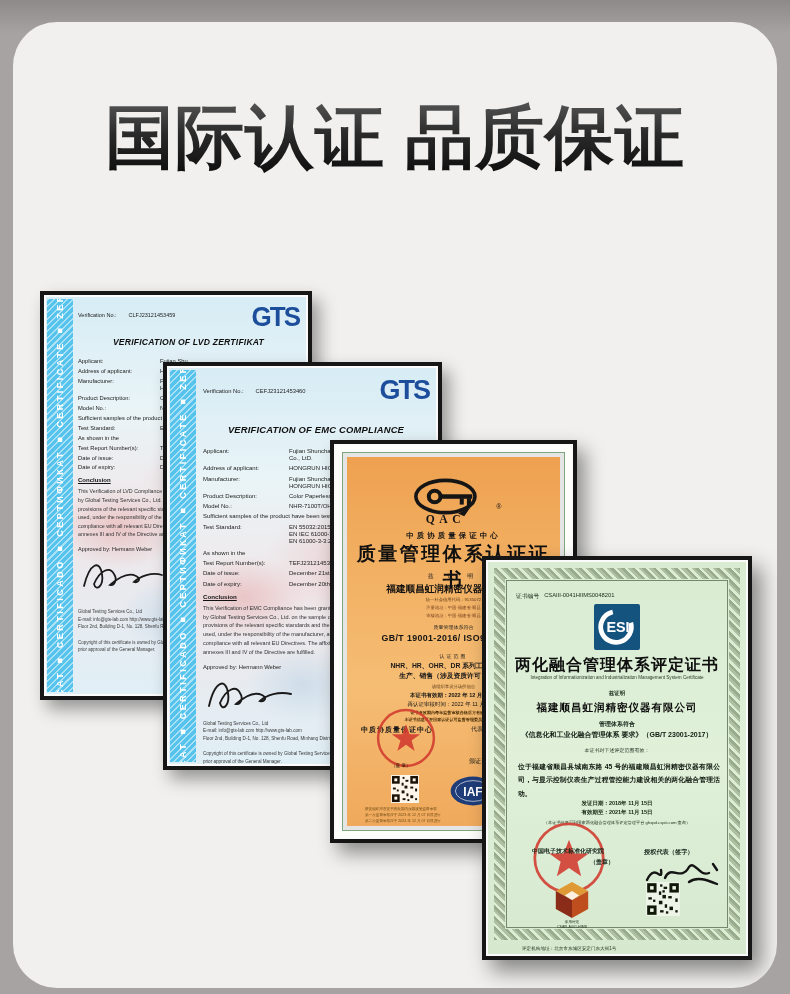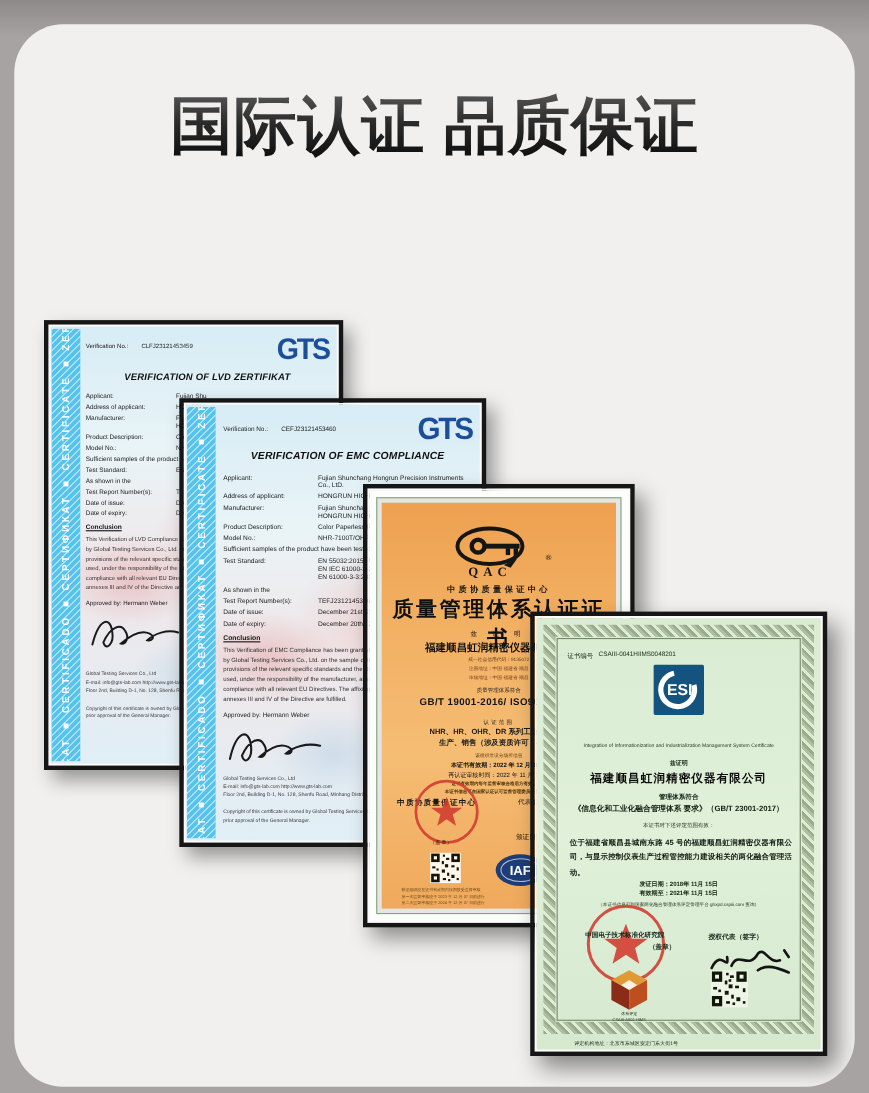--- a/index.html
+++ b/index.html
@@ -6,22 +6,22 @@
   body{
     width:790px;height:994px;position:relative;overflow:hidden;
     font-family:"Liberation Sans","DejaVu Sans",sans-serif;
     background:linear-gradient(180deg,#8e8a8a 0px,#a7a3a3 34px,#a7a3a3 100%);
   }
   .card{
     position:absolute;left:13px;top:22px;width:764px;height:966px;
     background:#f1f0ef;border-radius:44px;overflow:hidden;
   }
   .page-title{
-    position:absolute;left:0;right:0;top:62px;text-align:center;
-    font-size:57px;font-weight:900;letter-spacing:1px;line-height:1.1;
+    position:absolute;left:0;right:0;top:78px;text-align:center;
+    font-size:69px;font-weight:900;letter-spacing:1px;line-height:1.1;
     background:linear-gradient(180deg,#565656 0%,#2a2a2a 45%,#0c0c0c 100%);
     -webkit-background-clip:text;background-clip:text;color:transparent;
   }
   .sub1{position:absolute;left:0;right:0;top:186px;text-align:center;font-size:27px;font-weight:600;color:#141414;}
   .sub2{position:absolute;left:0;right:0;top:236px;text-align:center;font-size:27px;font-weight:600;color:#141414;}
 
   .cert{position:absolute;box-sizing:border-box;border:4px solid #161616;
         box-shadow:7px 9px 16px rgba(0,0,0,.38), inset 0 0 0 2px #fbfbfb;}
   
   .gts-paper{
@@ -188,21 +188,21 @@
     <div class="gts-paper">
       <div class="band" style="left:1px;">
         <span>CERTIFICAT ■ CERTIFICADO ■ СЕРТИФИКАТ ■ CERTIFICATE ■ ZERTIFIKAT</span>
       </div>
       <div class="gts-logo" style="top:9px;right:7px;font-size:27px;">GTS</div>
       <div class="c-body" style="left:34px;">
         <div class="vrow" style="margin-top:18px;font-size:5.8px;">
           <span>Verification No.:</span>
           <span>CEFJ23121453460</span>
         </div>
-        <div class="c-title" style="margin-top:14px;font-size:9.4px;">VERIFICATION OF EMC COMPLIANCE</div>
+        <div class="c-title" style="margin-top:30px;font-size:9.4px;">VERIFICATION OF EMC COMPLIANCE</div>
         <div style="margin-top:13px;font-size:6px;line-height:1.2;">
           <div class="frow">
               <span class="flabel" style="flex-basis:86px;">Applicant:</span>
               <span class="fval">Fujian Shunchang Hongrun Precision Instruments Co., LtD.</span>
             </div>
           <div class="frow">
               <span class="flabel" style="flex-basis:86px;">Address of applicant:</span>
               <span class="fval">HONGRUN HIGH-TECH P</span>
             </div>
           <div class="frow">
@@ -360,20 +360,21 @@
           <span>证书编号</span>
           <span>CSAIII-0041HIIMS0048201</span>
         </div>
         <div class="abs" style="left:0;right:0;top:42px;text-align:center;">
           <svg width="46" height="46" viewBox="0 0 48 48">
             <rect width="48" height="48" rx="2" fill="#15537f"></rect>
             <circle cx="23" cy="24" r="16" fill="none" stroke="#ffffff" stroke-width="5" stroke-dasharray="76 25" transform="rotate(-16 23 24)"></circle>
             <text x="25" y="29.5" text-anchor="middle" font-size="15" font-weight="bold" fill="#ffffff" font-family="Liberation Sans, sans-serif">ESI</text>
           </svg>
         </div>
+        <div class="abs g-title" style="left:0;right:0;top:93px;">两化融合管理体系评定证书</div>
         <div class="abs g-en" style="left:0;right:0;top:113px;">Integration of Informationization and Industrialization Management System Certificate</div>
         <div class="abs" style="left:0;right:0;top:128px;font-size:5.5px;font-weight:700;color:#1a2a18;">兹证明</div>
         <div class="abs g-company" style="left:0;right:0;top:139px;">福建顺昌虹润精密仪器有限公司</div>
         <div class="abs g-bold6" style="left:0;right:0;top:158px;">管理体系符合</div>
         <div class="abs g-std" style="left:0;right:0;top:168px;">《信息化和工业化融合管理体系 要求》（GB/T 23001-2017）</div>
         <div class="abs" style="left:0;right:0;top:185px;font-size:5px;color:#1c2c1a;">本证书对下述评定范围有效：</div>
         <div class="g-scope" style="top:198px;">位于福建省顺昌县城南东路 45 号的福建顺昌虹润精密仪器有限公司，与显示控制仪表生产过程管控能力建设相关的两化融合管理活动。</div>
         <div class="abs g-date" style="left:0;right:0;top:238px;">发证日期：2018年 11月 15日</div>
         <div class="abs g-date" style="left:0;right:0;top:247px;">有效期至：2021年 11月 15日</div>
         <div class="abs g-plat" style="left:0;right:0;top:258px;">（本证书信息可到国家两化融合管理体系评定管理平台 ghxpd.cspiii.com 查询）</div>

